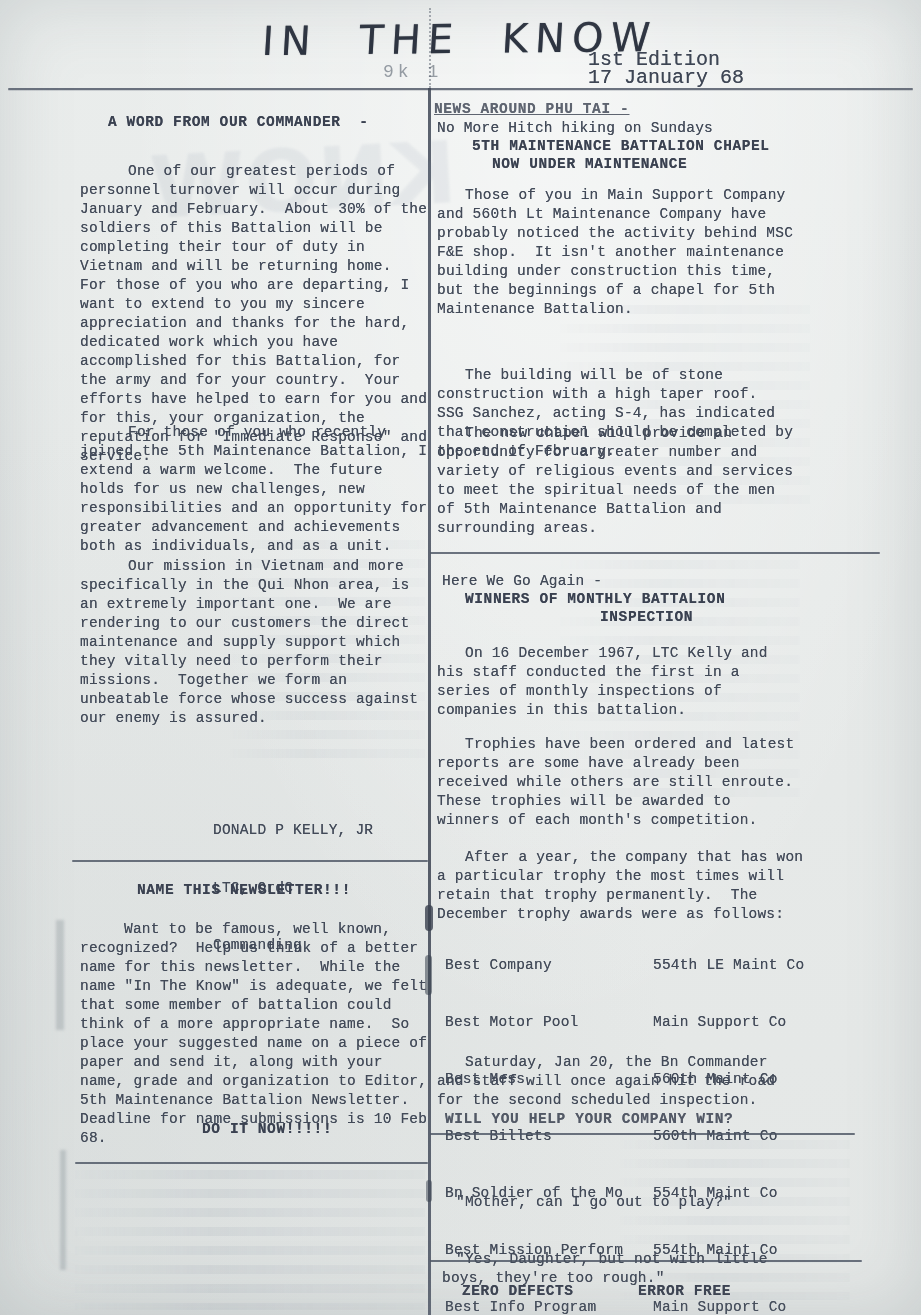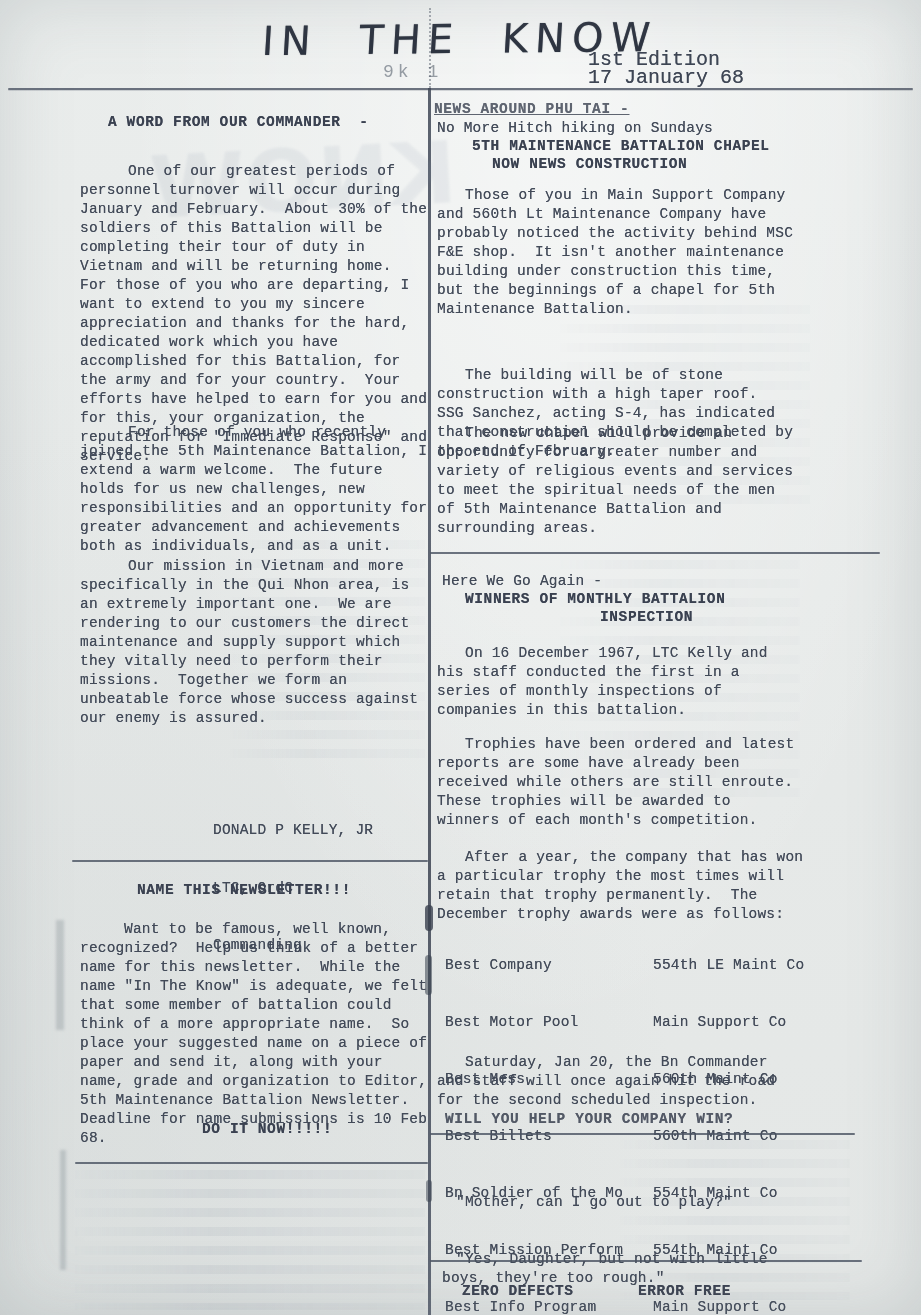--- a/index.html
+++ b/index.html
@@ -105,21 +105,21 @@
   <div class="blk typed hd" style="left:137px;top:881px;">NAME THIS NEWSLETTER!!!</div>
   <div class="blk typed" style="left:80px;top:920px;width:352px;text-indent:44px;">Want to be famous, well known, recognized?  Help us think of a better name for this newsletter.  While the name "In The Know" is adequate, we felt that some member of battalion could think of a more appropriate name.  So place your suggested name on a piece of paper and send it, along with your name, grade and organization to Editor, 5th Maintenance Battalion Newsletter.  Deadline for name submissions is 10 Feb 68.</div>
   <div class="blk typed hd" style="left:202px;top:1120px;">DO IT NOW!!!!!</div>
 
   <div class="rule" style="left:75px;top:1162px;width:353px;"></div>
 
 
   <div class="blk typed hd" style="left:434px;top:100px;text-decoration:underline;opacity:.8;">NEWS AROUND PHU TAI -</div>
   <div class="blk typed" style="left:437px;top:119px;">No More Hitch hiking on Sundays</div>
   <div class="blk typed hd" style="left:472px;top:137px;">5TH MAINTENANCE BATTALION CHAPEL</div>
-  <div class="blk typed hd" style="left:492px;top:155px;">NOW NEWS CONSTRUCTION</div>
+  <div class="blk typed hd" style="left:492px;top:155px;">NOW UNDER MAINTENANCE</div>
 
   <div class="blk typed para-r" style="left:437px;top:186px;width:360px;">Those of you in Main Support Company and 560th Lt Maintenance Company have probably noticed the activity behind MSC F&amp;E shop.  It isn't another maintenance building under construction this time, but the beginnings of a chapel for 5th Maintenance Battalion.</div>
   <div class="blk typed para-r" style="left:437px;top:322px;width:360px;margin-top:44px;">The building will be of stone construction with a high taper roof.  SSG Sanchez, acting S-4, has indicated that construction should be completed by the end of February.</div>
   <div class="blk typed para-r" style="left:437px;top:424px;width:360px;">The new chapel will provide an opportunity for a greater number and variety of religious events and services to meet the spiritual needs of the men of 5th Maintenance Battalion and surrounding areas.</div>
 
   <div class="rule" style="left:430px;top:552px;width:450px;"></div>
 
   <div class="blk typed" style="left:442px;top:572px;">Here We Go Again -</div>
   <div class="blk typed hd" style="left:465px;top:590px;">WINNERS OF MONTHLY BATTALION</div>
   <div class="blk typed hd" style="left:600px;top:608px;">INSPECTION</div>

